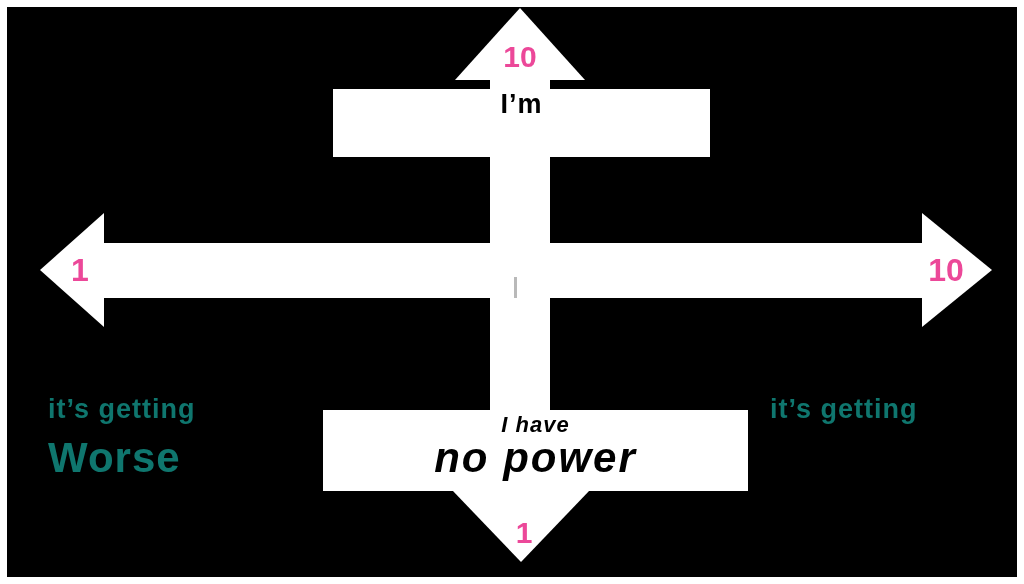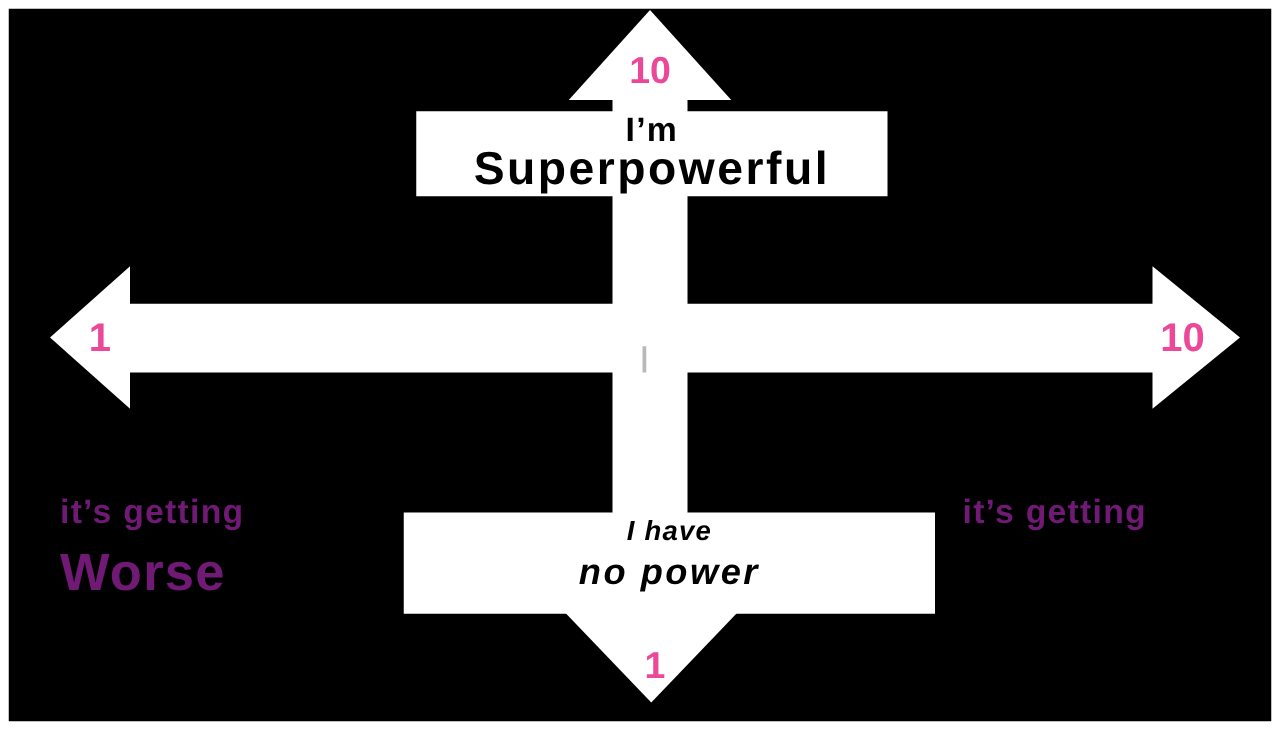--- a/index.html
+++ b/index.html
@@ -106,25 +106,25 @@
     line-height: 24px;
     padding-top: 3px;
     letter-spacing: 1px;
   }
   .label-big {
     font-size: 37px;
     line-height: 38px;
     letter-spacing: 2px;
   }
   .label-bottom .label-small { font-size: 22px; }
-  .label-bottom .label-big   { font-size: 29px; line-height: 42px; }
+  .label-bottom .label-big   { font-size: 42px; line-height: 42px; }
   
   .corner-caption {
     position: absolute;
-    color: #701a75;
+    color: #0f766e;
     font-weight: bold;
     text-align: left;
   }
   .caption-left  { left: 48px;  top: 392px; }
   .caption-right { left: 770px; top: 392px; }
   .caption-small {
     font-size: 27px;
     line-height: 34px;
     letter-spacing: 1px;
   }
@@ -149,21 +149,20 @@
   <div class="head-right"></div>
   <div class="center-tick"></div>
 
   <div class="scale-value scale-top">10</div>
   <div class="scale-value scale-bottom">1</div>
   <div class="scale-value scale-left">1</div>
   <div class="scale-value scale-right">10</div>
 
   <div class="axis-label-box label-top">
     <div class="label-small">I’m</div>
-    <div class="label-big">Superpowerful</div>
   </div>
 
   <div class="axis-label-box label-bottom">
     <div class="label-small">I have</div>
     <div class="label-big">no power</div>
   </div>
 
   <div class="corner-caption caption-left">
     <div class="caption-small">it’s getting</div>
     <div class="caption-big">Worse</div>

